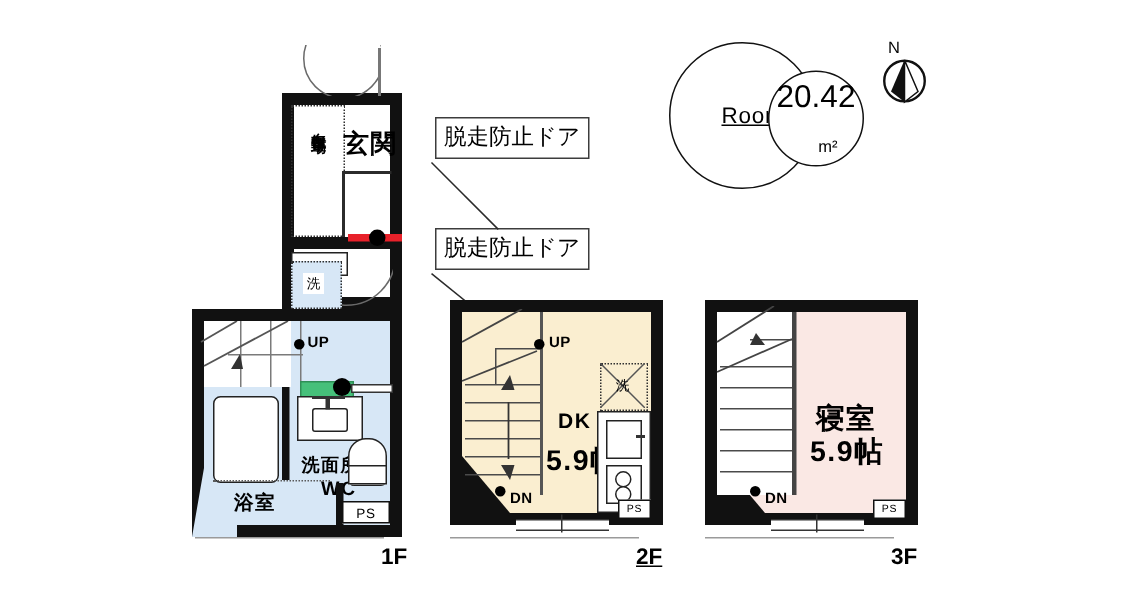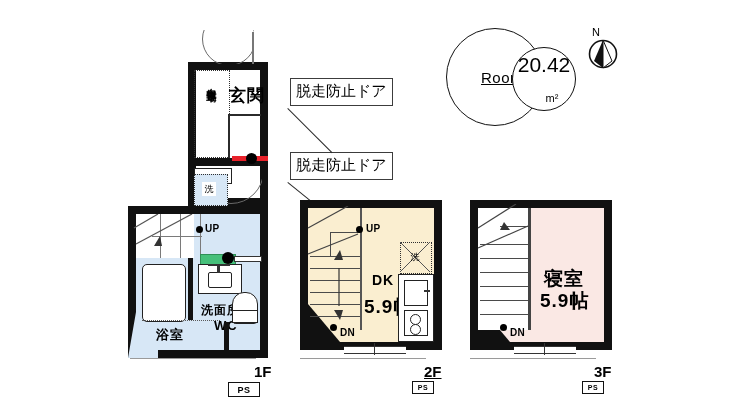--- a/index.html
+++ b/index.html
@@ -24,21 +24,21 @@
   .area-unit{font-size:11px;line-height:1;margin-top:18px;padding-left:16px;}
 
   
   .callout{position:absolute;border:1.5px solid #3c3c3c;background:#fff;
            font-size:15px;padding:3px 5px 4px 5px;white-space:nowrap;}
 
   .floor-lbl{position:absolute;font-size:15px;font-weight:bold;}
   .floor-rule{position:absolute;height:1px;background:#9a9a9a;}
 
   .ps{position:absolute;border:1.4px solid #111;background:#fff;font-size:9px;
-      font-weight:bold;display:flex;align-items:center;justify-content:center;letter-spacing:.5px;margin-top:48px;}
+      font-weight:normal;display:flex;align-items:center;justify-content:center;letter-spacing:.5px;}
   .fixture{position:absolute;border:1.4px solid #222;background:#fff;}
   .dashbox{position:absolute;border:1.6px dotted #2f2f2f;}
   .dot{position:absolute;background:#000;border-radius:50%;}
   .updn{position:absolute;font-size:10px;font-weight:bold;letter-spacing:.3px;}
   .stair-step{position:absolute;background:#4a4a4a;height:1px;}
   .leader{position:absolute;background:#2a2a2a;transform-origin:0 0;height:1px;}
   .redbar{position:absolute;background:#e8212a;}
   .greenbar{position:absolute;background:#46c07a;border:1px solid #2f8f56;}
   .win{position:absolute;border-top:1.3px solid #333;border-bottom:1.3px solid #333;background:#fff;}
   .winmid{position:absolute;background:#333;}

